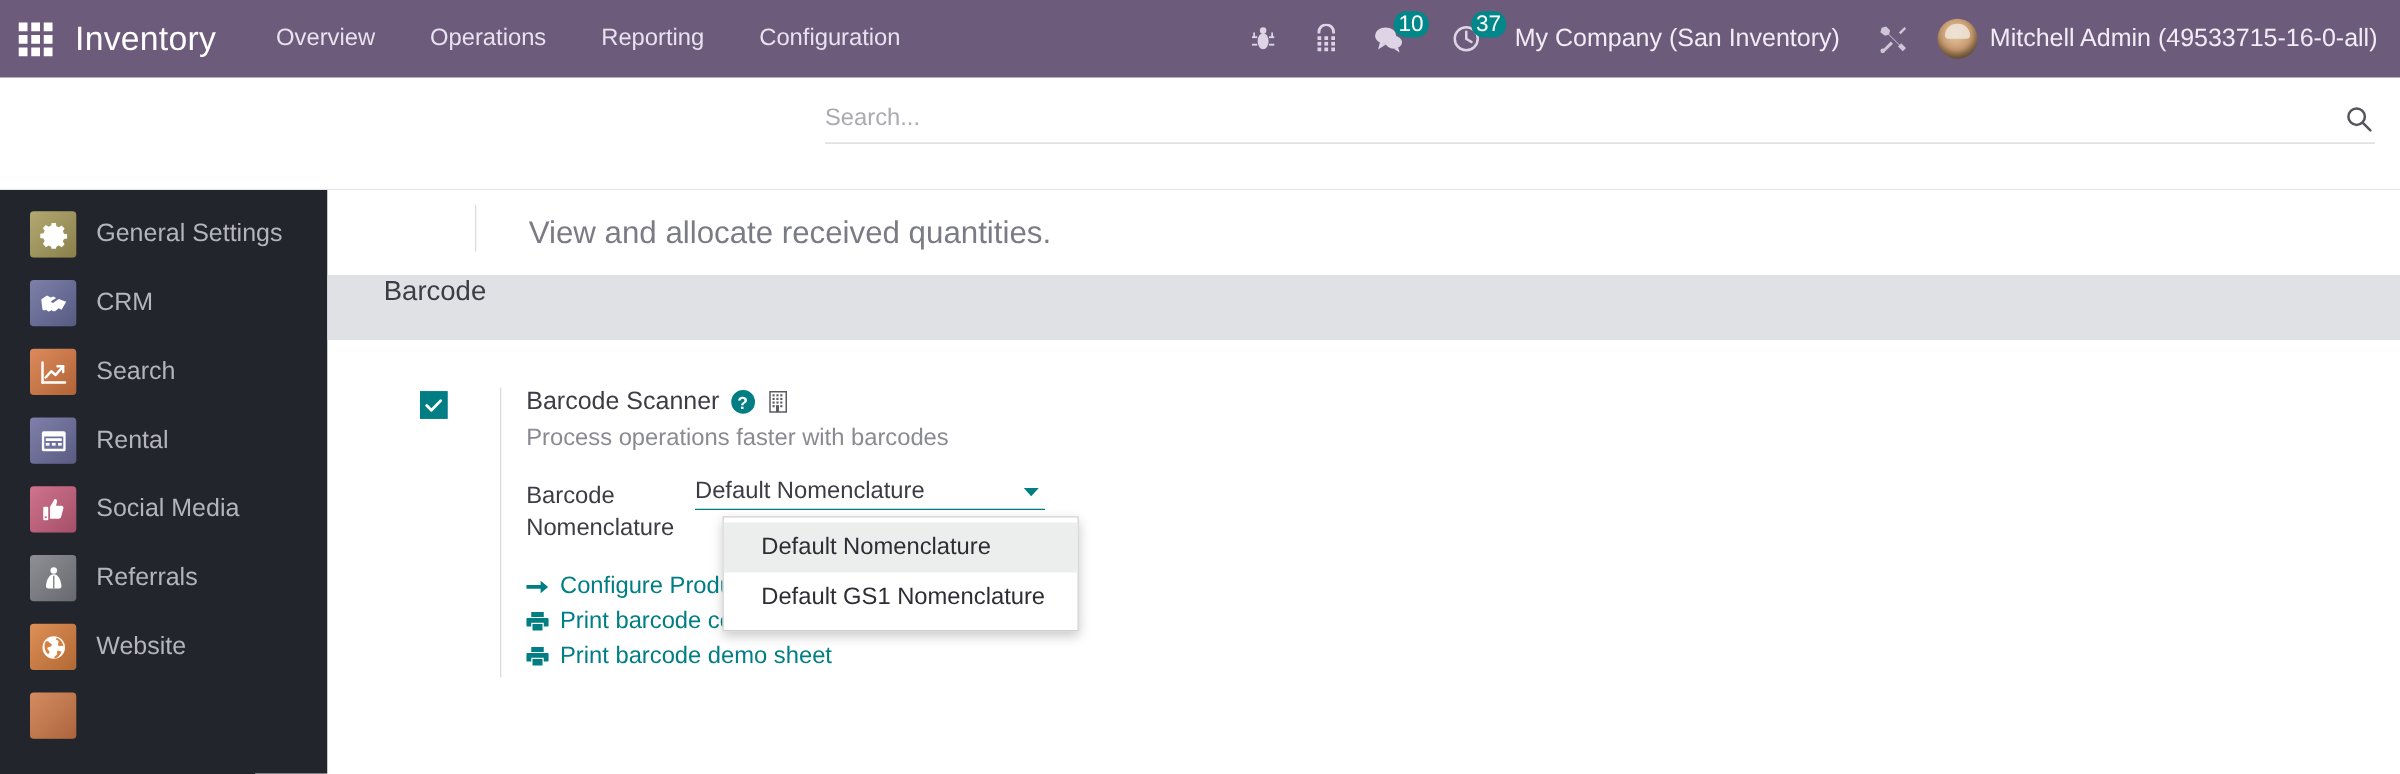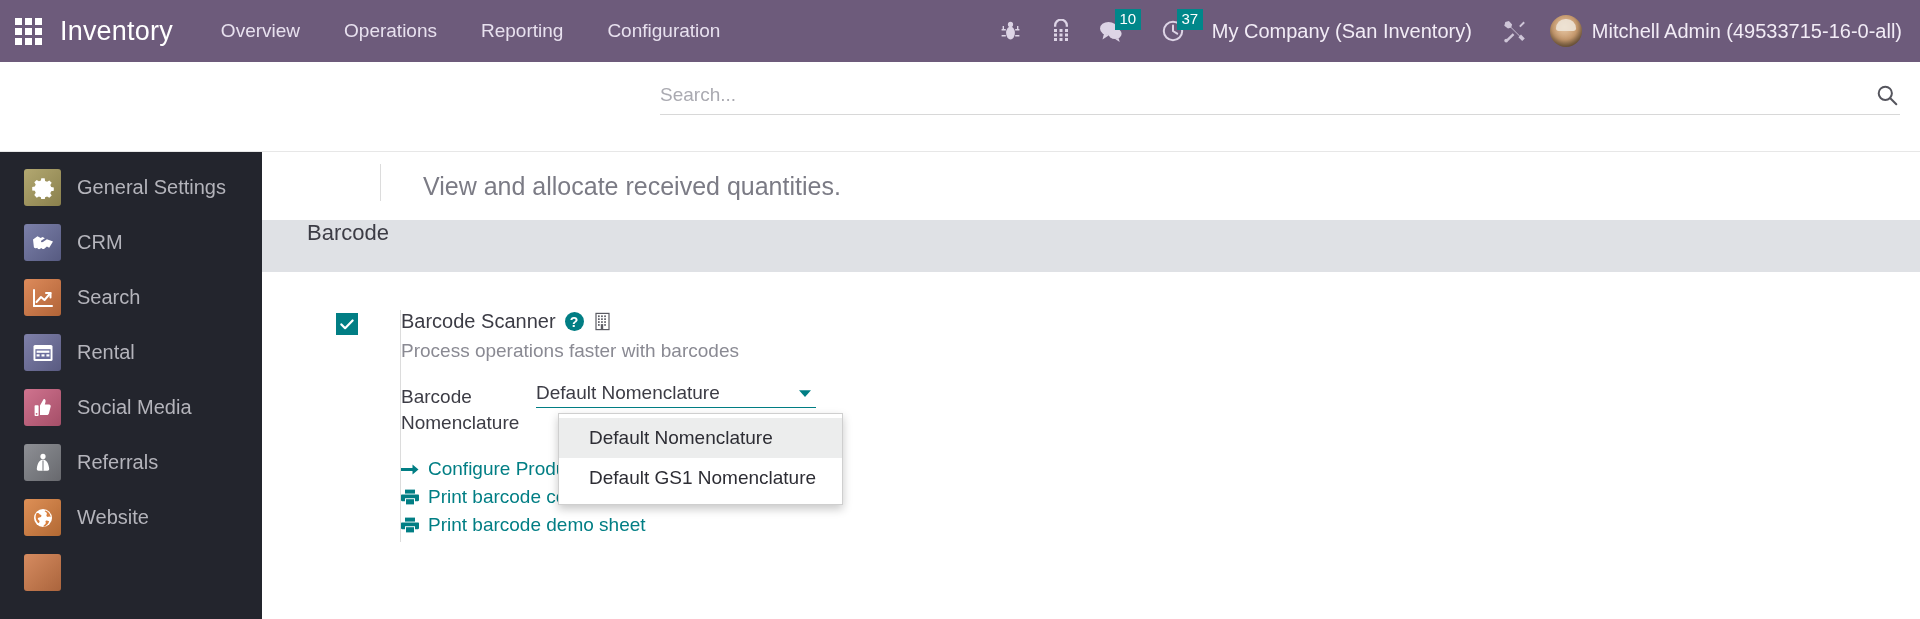--- a/index.html
+++ b/index.html
@@ -60,27 +60,28 @@
     width: 50px; height: 62px;
     display: flex; align-items: center; justify-content: center;
     cursor: pointer;
   }
   .nav-icon svg { display: block; }
   .badge {
     position: absolute;
     top: 9px; left: 29px;
     background: #00878a;
     color: #ffffff;
-    font-size: 15px;
+    font-size: 18px;
     line-height: 20px;
     height: 21px;
     min-width: 26px;
     padding: 0 4px;
     text-align: center;
     font-family: "Liberation Sans", sans-serif;
+    border-radius: 10px;
   }
   .company-name {
     color: #f2ecf6;
     font-size: 20px;
     padding: 0 18px 0 14px;
     white-space: nowrap;
     cursor: pointer;
   }
   .user-block {
     display: flex; align-items: center; gap: 10px;
@@ -238,20 +239,21 @@
     width: 22px; height: 22px;
     background: #017e84;
     border: 1px solid #017e84;
     display: flex; align-items: center; justify-content: center;
     cursor: pointer;
   }
   .checkbox svg { display:block; }
 
   .setting-body {
     border-left: 1px solid #dcdcdc;
+    padding-left: 20px;
     flex: 1 1 auto;
   }
   .setting-title-row {
     display: flex; align-items: center; gap: 9px;
   }
   .setting-title { font-size: 20px; color: #3c3c45; }
   .help-icon {
     width: 19px; height: 19px; border-radius: 50%;
     background: #017e84; color: #fff;
     font-size: 14px; font-weight: bold;

